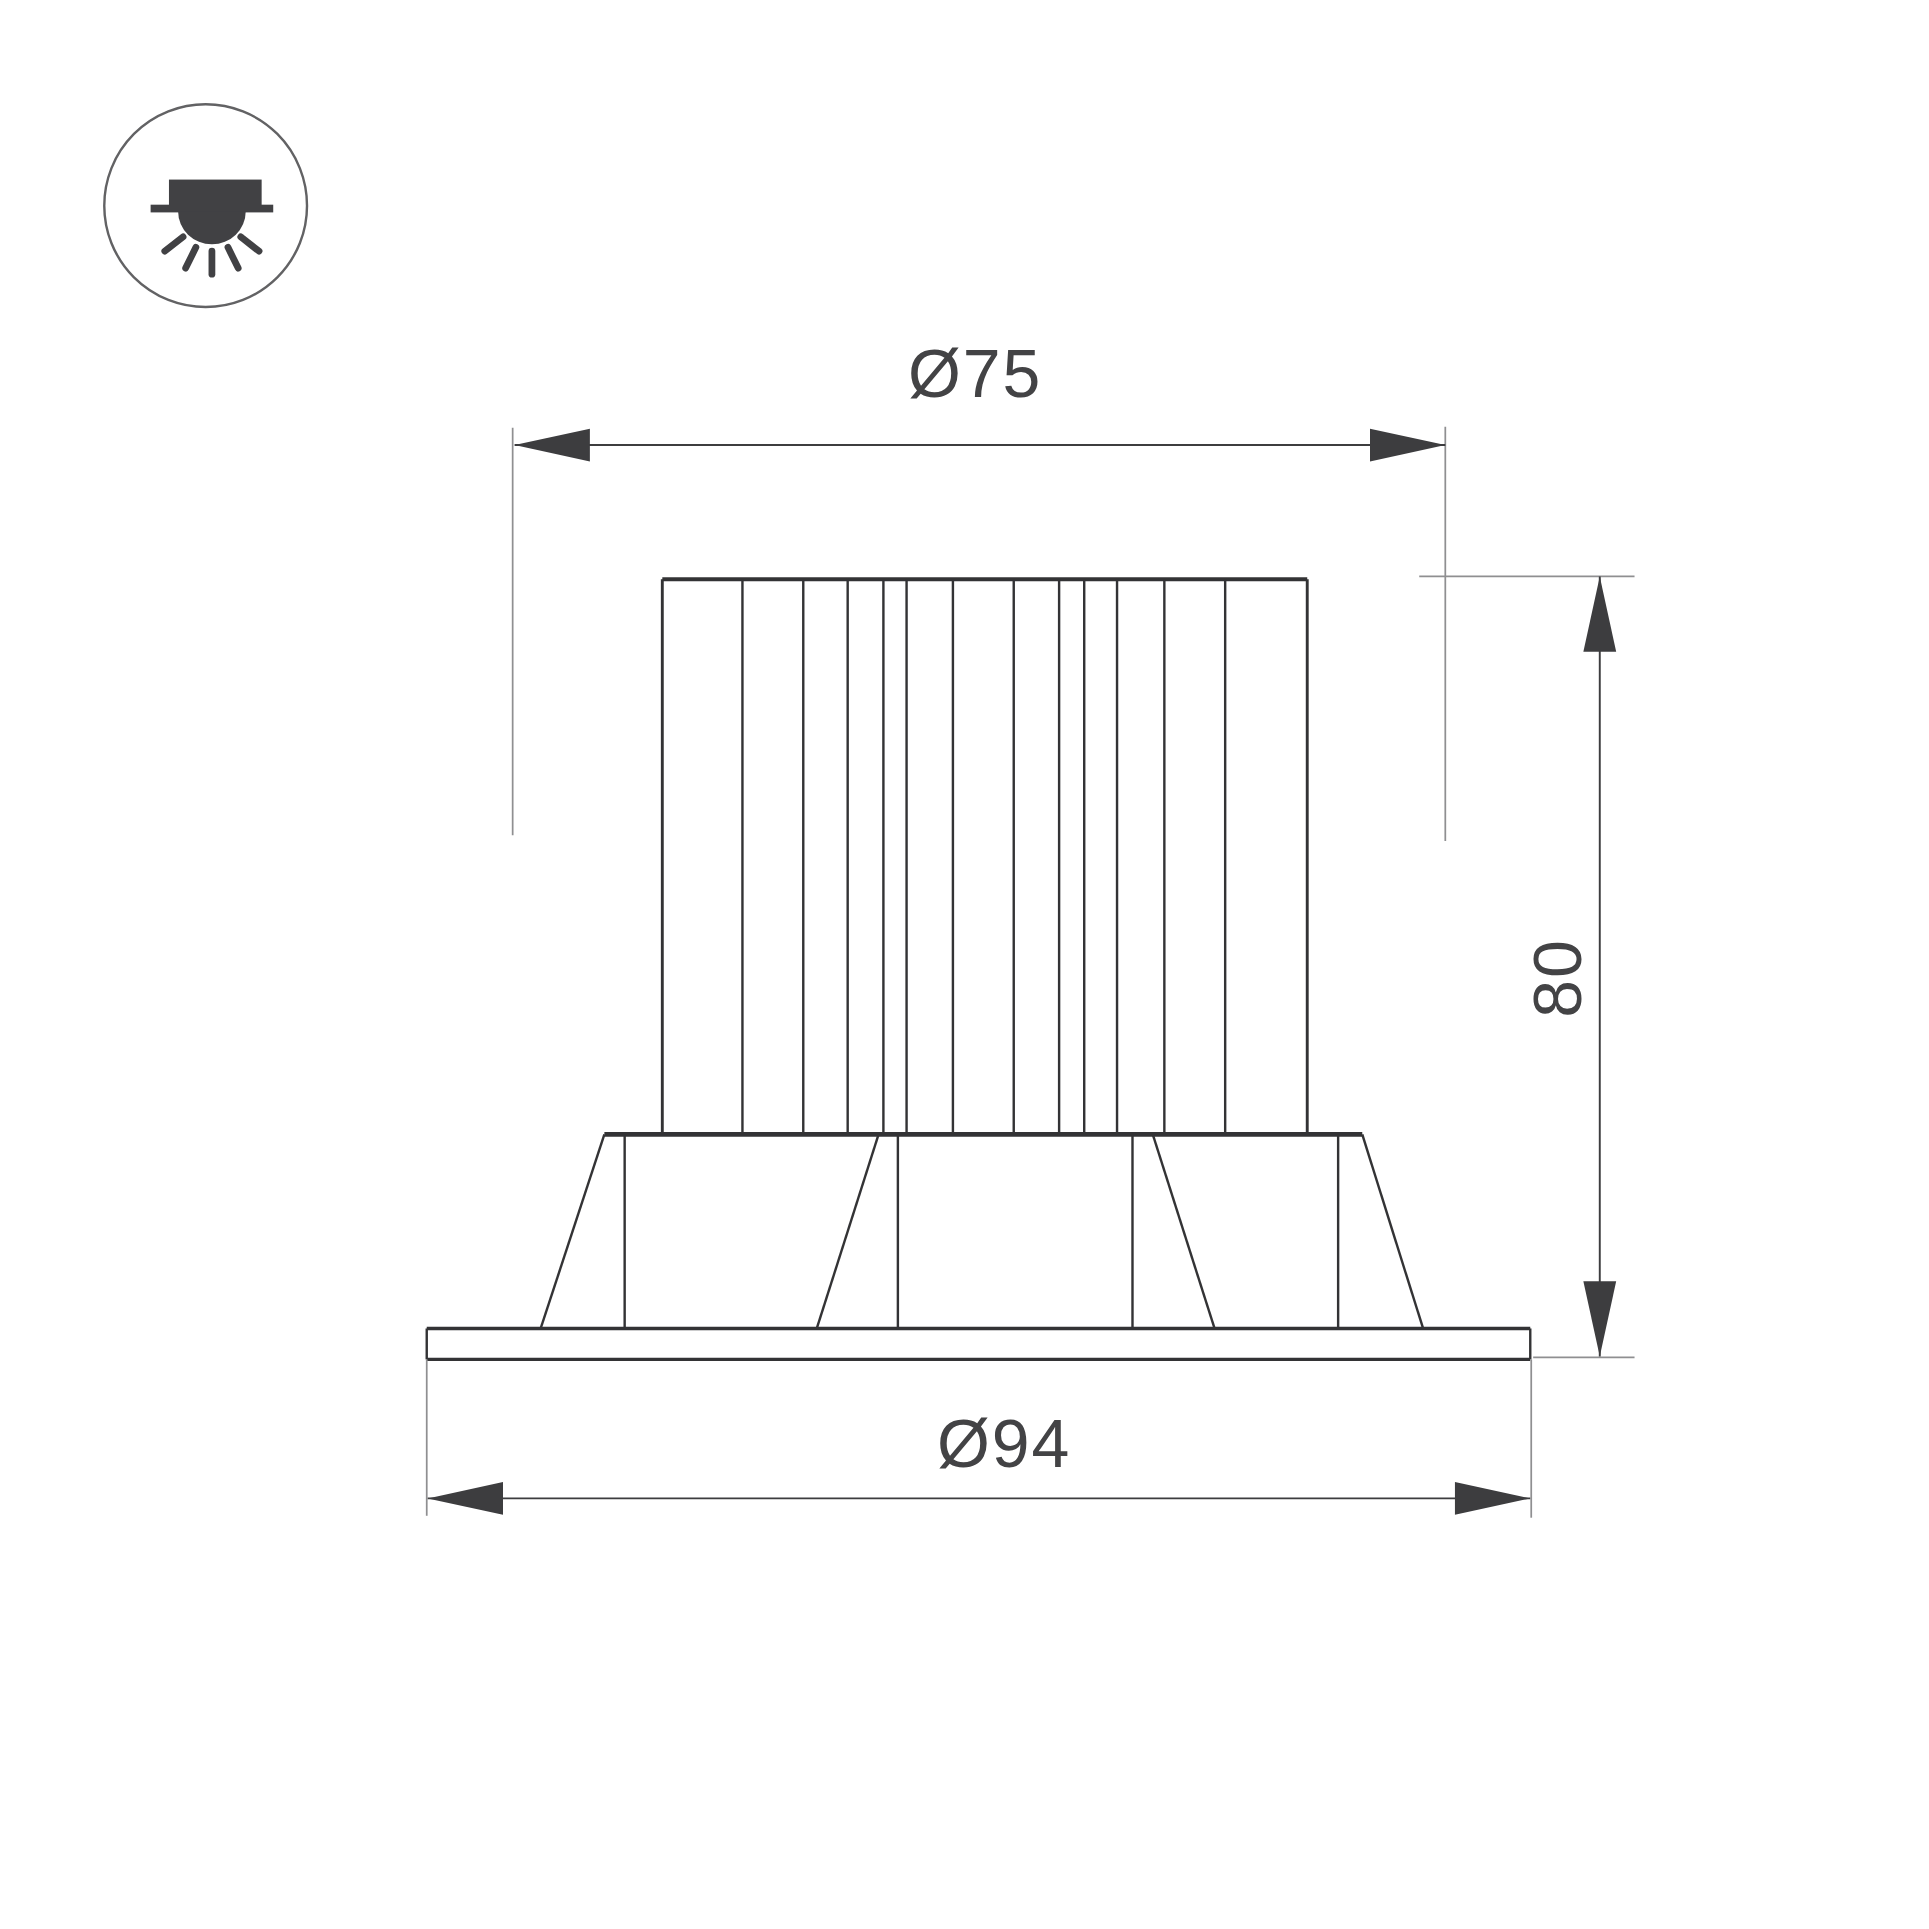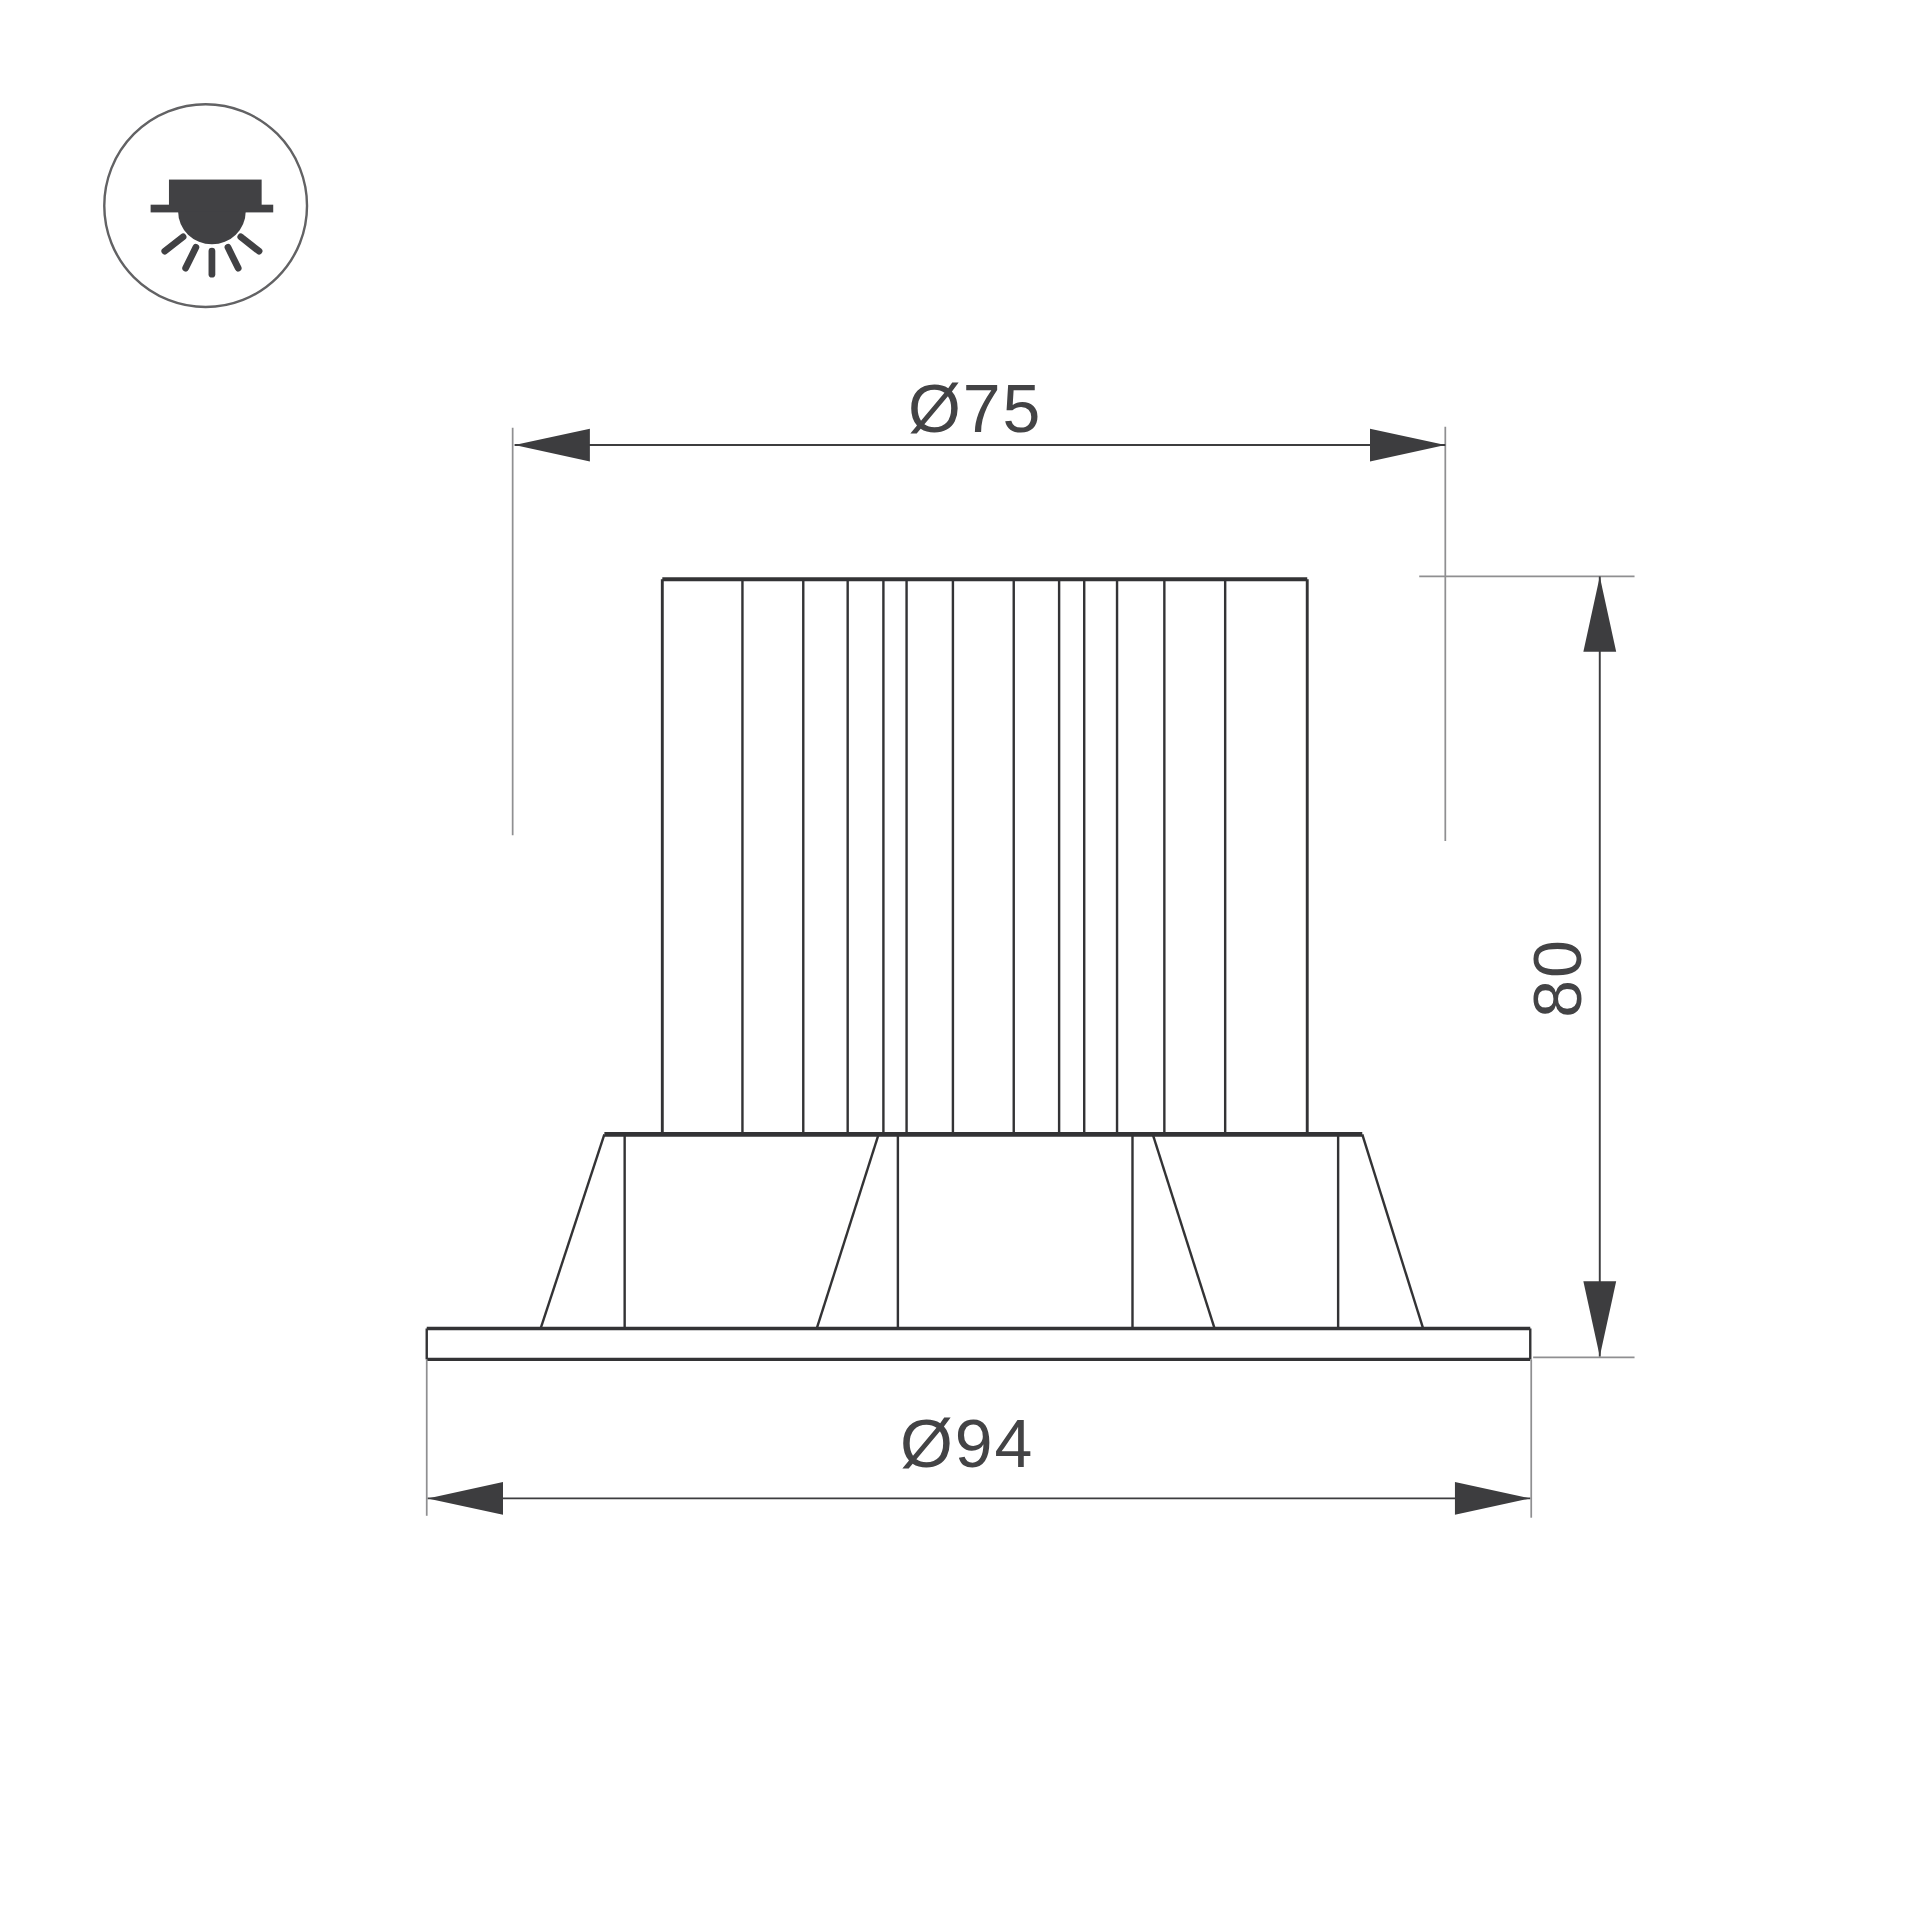--- a/index.html
+++ b/index.html
@@ -121,20 +121,20 @@
 
     <g>
       <line x1="442" y1="1408" x2="442" y2="1570" stroke="#8f8f91" stroke-width="1.8"></line>
       <line x1="1586" y1="1408" x2="1586" y2="1572" stroke="#8f8f91" stroke-width="1.8"></line>
       <line x1="443" y1="1552" x2="1585" y2="1552" stroke="#3d3d3f" stroke-width="2"></line>
       <polygon points="443,1552 521,1535 521,1569" fill="#3d3d3f"></polygon>
       <polygon points="1585,1552 1507,1535 1507,1569" fill="#3d3d3f"></polygon>
     </g>
   </svg>
 
-  <div class="dim-label" style="left:975px; top:408px;">Ø75</div>
+  <div class="dim-label" style="left:975px; top:373px;">Ø75</div>
 
   <div class="dim-label rotated" style="left:1557px; top:978px;">80</div>
 
-  <div class="dim-label" style="left:967px; top:1443px;">Ø94</div>
+  <div class="dim-label" style="left:1004px; top:1443px;">Ø94</div>
 
 </div>
 
 
 </body></html>

